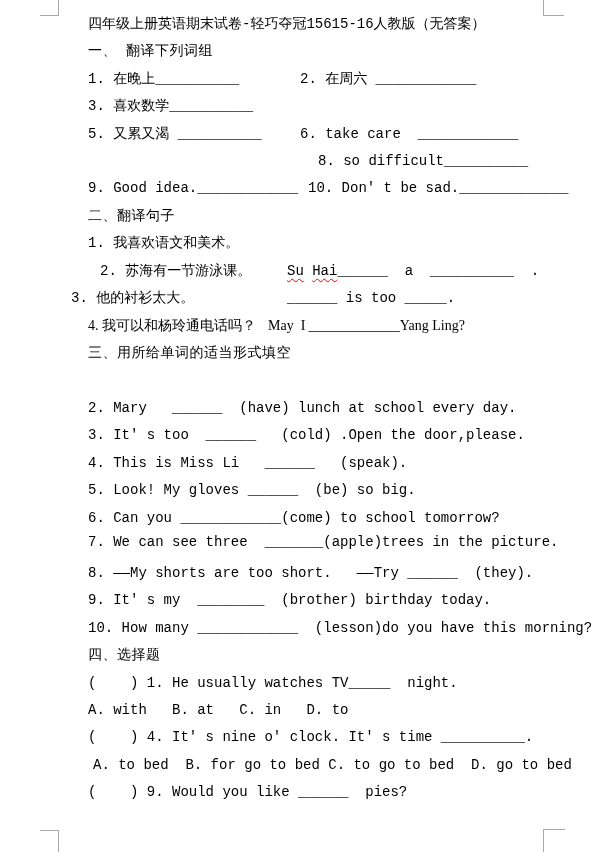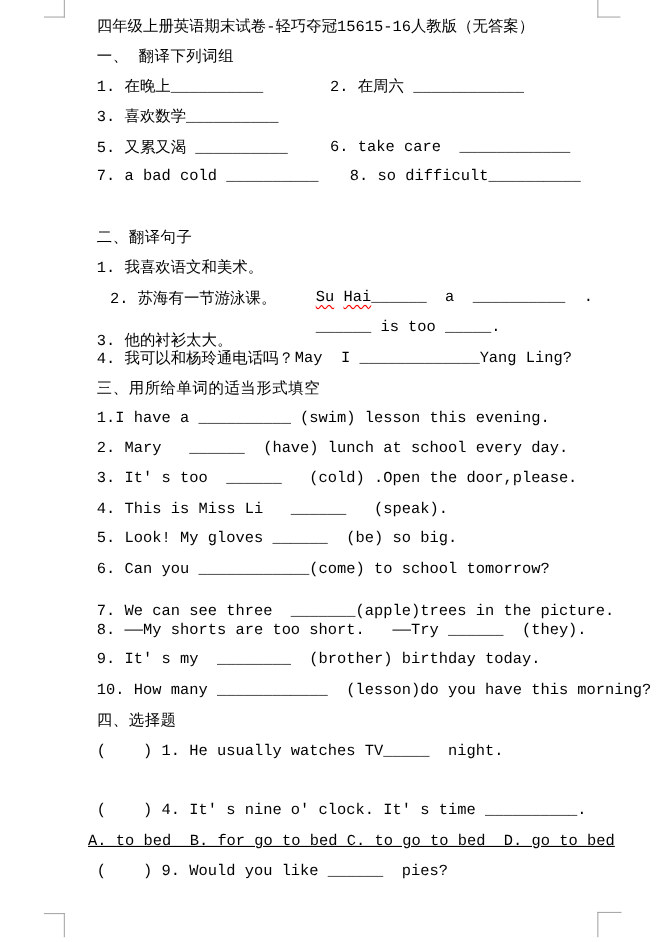--- a/index.html
+++ b/index.html
@@ -65,83 +65,86 @@
         <span class="seg" style="left: 300px;"><span>2. 在周六 ____________</span></span>
       </div>
       <div class="line" style="top: 92.35px;">
         <span class="seg" style="left: 88px;"><span>3. 喜欢数学__________</span></span>
       </div>
       <div class="line" style="top: 119.8px;">
         <span class="seg" style="left: 88px;"><span>5. 又累又渴 __________</span></span>
         <span class="seg" style="left: 300px;"><span>6. take care  ____________</span></span>
       </div>
       <div class="line" style="top: 147.25px;">
-        <span class="seg" style="left: 88px;"><span>7. a bad cold __________</span></span>
         <span class="seg" style="left: 318px;"><span>8. so difficult__________</span></span>
+      </div>
+      <div class="line" style="top: 174.7px;">
+        <span class="seg" style="left: 88px;"><span>9. Good idea.____________</span></span>
+        <span class="seg" style="left: 308px;"><span>10. Don' t be sad._____________</span></span>
       </div>
       <div class="line" style="top: 202.15px;">
         <span class="seg section-header-text" style="left: 88px;">二、翻译句子</span>
       </div>
       <div class="line" style="top: 229.6px;">
         <span class="seg" style="left: 88px;"><span>1. 我喜欢语文和美术。</span></span>
       </div>
       <div class="line" style="top: 257.05px;">
         <span class="seg" style="left: 100px;"><span>2. 苏海有一节游泳课。</span></span>
         <span class="seg" style="left: 287px;"><span class="spell">Su</span><span> </span><span class="spell">Hai</span><span>______  a  __________  .</span></span>
       </div>
       <div class="line" style="top: 284.5px;">
-        <span class="seg" style="left: 88px; margin-top: 12px;"><span>3. 他的衬衫太大。</span></span>
+        <span class="seg" style="left: 71px;"><span>3. 他的衬衫太大。</span></span>
         <span class="seg" style="left: 287px;"><span>______ is too _____.</span></span>
       </div>
-      <div class="line" style="top: 311.95px;">
+      <div class="line" style="top: 311.95px; font-family: Liberation Serif, serif;">
         <span class="seg" style="left: 88px;"><span>4. 我可以和杨玲通电话吗？</span></span>
         <span class="seg" style="left: 268px;"><span>May  I _____________Yang Ling?</span></span>
       </div>
       <div class="line" style="top: 339.4px;">
         <span class="seg section-header-text" style="left: 88px;">三、用所给单词的适当形式填空</span>
-      </div>
-      <div class="line" style="top: 366.85px;">
-        <span class="seg" style="left: 88px;"><span>1.I have a __________ (swim) lesson this evening.</span></span>
       </div>
       <div class="line" style="top: 394.3px;">
         <span class="seg" style="left: 88px;"><span>2. Mary   ______  (have) lunch at school every day.</span></span>
       </div>
       <div class="line" style="top: 421.75px;">
         <span class="seg" style="left: 88px;"><span>3. It' s too  ______   (cold) .Open the door,please.</span></span>
       </div>
       <div class="line" style="top: 449.2px;">
         <span class="seg" style="left: 88px;"><span>4. This is Miss Li   ______   (speak).</span></span>
       </div>
       <div class="line" style="top: 476.65px;">
         <span class="seg" style="left: 88px;"><span>5. Look! My gloves ______  (be) so big.</span></span>
       </div>
       <div class="line" style="top: 504.1px;">
         <span class="seg" style="left: 88px;"><span>6. Can you ____________(come) to school tomorrow?</span></span>
       </div>
-      <div class="line" style="top: 542px; font-family: Liberation Mono, monospace;">
+      <div class="line" style="top: 528px; font-family: Liberation Mono, monospace;">
         <span class="seg" style="left: 88px;"><span>7. We can see three  _______(apple)trees in the picture.</span></span>
       </div>
       <div class="line" style="top: 559px;">
         <span class="seg" style="left: 88px;"><span>8. ——My shorts are too short.   ——Try ______  (they).</span></span>
       </div>
       <div class="line" style="top: 586.45px;">
         <span class="seg" style="left: 88px;"><span>9. It' s my  ________  (brother) birthday today.</span></span>
       </div>
       <div class="line" style="top: 613.9px;">
         <span class="seg" style="left: 88px;"><span>10. How many ____________  (lesson)do you have this morning?</span></span>
       </div>
       <div class="line" style="top: 641.35px;">
         <span class="seg section-header-text" style="left: 88px;">四、选择题</span>
       </div>
       <div class="line" style="top: 668.8px;">
         <span class="seg" style="left: 88px;"><span>(    ) 1. He usually watches TV_____  night.</span></span>
       </div>
+      <div class="line" style="top: 696.25px;">
+        <span class="seg" style="left: 88px;"><span>A. with   B. at   C. in   D. to</span></span>
+      </div>
       <div class="line" style="top: 723.7px;">
         <span class="seg" style="left: 88px;"><span>(    ) 4. It' s nine o' clock. It' s time __________.</span></span>
       </div>
       <div class="line" style="top: 751.15px;">
-        <span class="seg" style="left: 80px; text-decoration: underline;"><span>A. to bed  B. for go to bed C. to go to bed  D. go to bed</span></span>
+        <span class="seg" style="left: 93px;"><span>A. to bed  B. for go to bed C. to go to bed  D. go to bed</span></span>
       </div>
       <div class="line" style="top: 778.6px;">
         <span class="seg" style="left: 88px;"><span>(    ) 9. Would you like ______  pies?</span></span>
       </div>
     </div>
 </div>
 
 </body></html>

